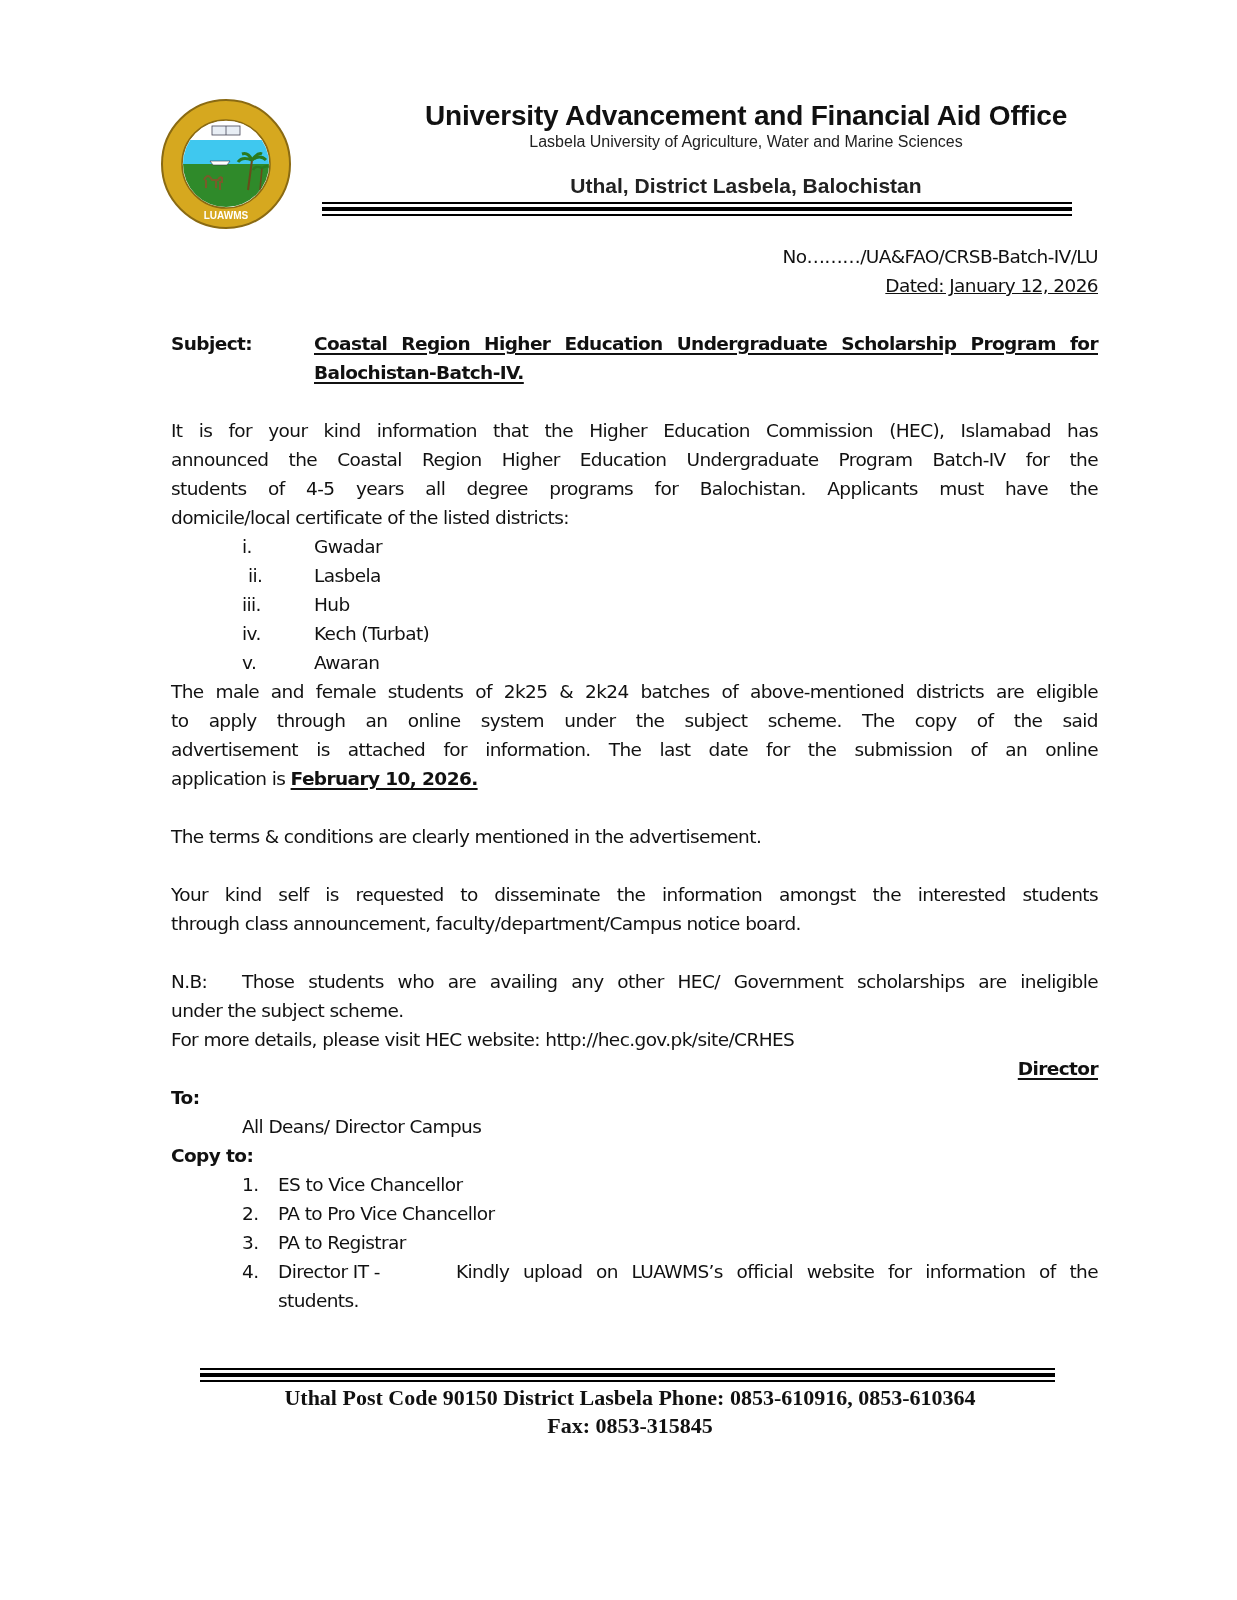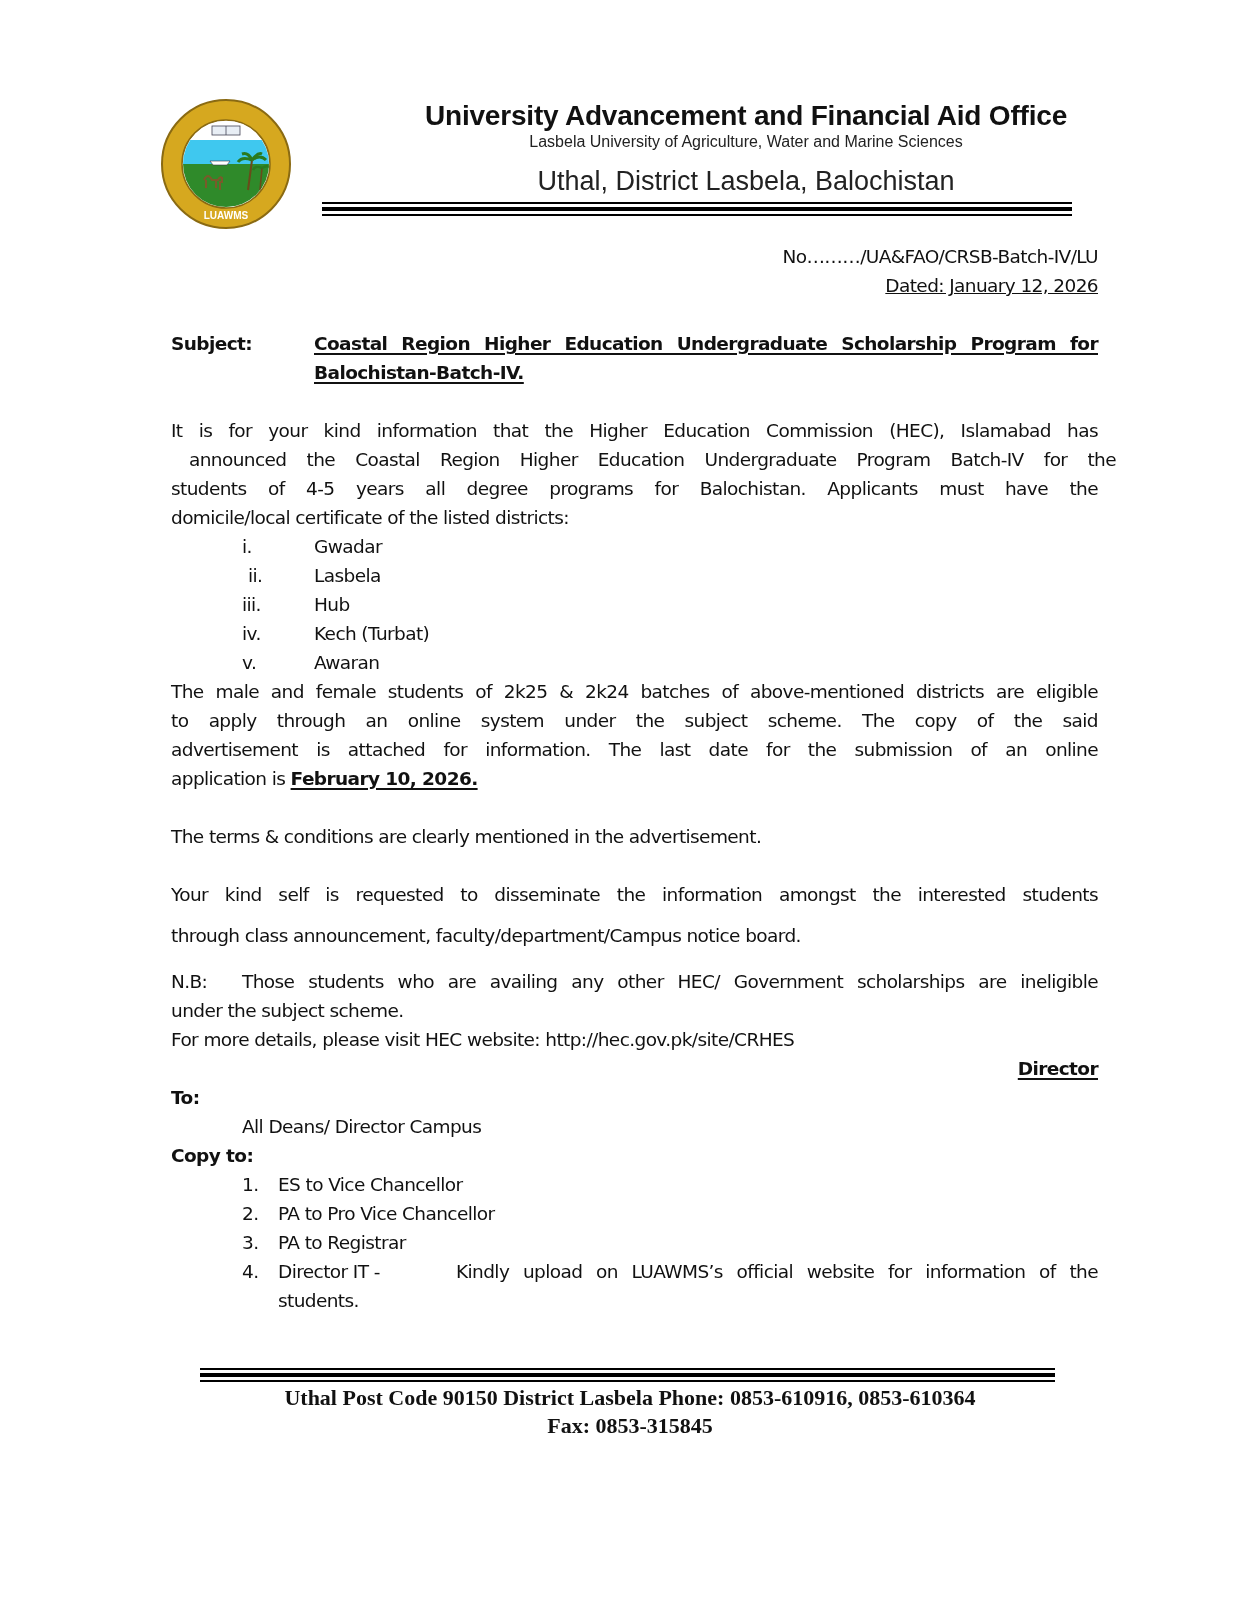--- a/index.html
+++ b/index.html
@@ -2,21 +2,21 @@
 <html><head>
 <meta charset="utf-8">
 <style>
   html, body { margin: 0; padding: 0; background: #ffffff; }
   body { width: 1237px; height: 1600px; position: relative; overflow: hidden; color: #111; }
 
   #logo { position: absolute; left: 160px; top: 98px; width: 132px; height: 132px; }
   .hdr { position: absolute; left: 390px; width: 712px; text-align: center; font-family: "Liberation Sans", sans-serif; }
   #hdr-title { top: 100px; font-size: 28px; font-weight: bold; color: #111; letter-spacing: -0.2px; }
   #hdr-univ { top: 133px; font-size: 16px; color: #222; }
-  #hdr-addr { top: 166px; font-size: 27px; color: #222; }
+  #hdr-addr { top: 174px; font-size: 21px; color: #222; font-weight: bold; }
 
   .rule { position: absolute; }
   .rule .l { position: absolute; left: 0; right: 0; background: #000; }
 
   .txt { position: absolute; font-family: "DejaVu Sans", sans-serif; font-size: 18.5px; color: #111; white-space: nowrap; letter-spacing: -0.6px; }
   .right { text-align: right; }
   .just { white-space: normal; text-align: justify; text-align-last: justify; }
   .b { font-weight: bold; }
   .u { text-decoration: underline; text-decoration-thickness: 1.5px; text-underline-offset: 3px; }
 
@@ -61,21 +61,21 @@
 </div>
 
 <div class="txt right" style="left:600px; width:498px; top:246px;">No………/UA&amp;FAO/CRSB-Batch-IV/LU</div>
 <div class="txt right" style="left:600px; width:498px; top:275px;text-decoration:underline;">Dated: January 12, 2026</div>
 
 <div class="txt b" style="left:171px; top:333px;">Subject:</div>
 <div class="txt b u just" style="left:314px; width:784px; top:333px;">Coastal Region Higher Education Undergraduate Scholarship Program for</div>
 <div class="txt b u" style="left:314px; top:362px;">Balochistan-Batch-IV.</div>
 
 <div class="txt just" style="left:171px; width:927px; top:420px;">It is for your kind information that the Higher Education Commission (HEC), Islamabad has</div>
-<div class="txt just" style="left:171px; width:927px; top:449px;margin-left:18px;">announced the Coastal Region Higher Education Undergraduate Program Batch-IV for the</div>
+<div class="txt just" style="left:171px; width:927px; top:449px;">announced the Coastal Region Higher Education Undergraduate Program Batch-IV for the</div>
 <div class="txt just" style="left:171px; width:927px; top:478px;">students of 4-5 years all degree programs for Balochistan. Applicants must have the</div>
 <div class="txt" style="left:171px; top:507px;">domicile/local certificate of the listed districts:</div>
 
 <div class="txt" style="left:242px; top:536px;">i.</div>
 <div class="txt" style="left:314px; top:536px;">Gwadar</div>
 <div class="txt" style="left:248px; top:565px;">ii.</div>
 <div class="txt" style="left:314px; top:565px;">Lasbela</div>
 <div class="txt" style="left:242px; top:594px;">iii.</div>
 <div class="txt" style="left:314px; top:594px;">Hub</div>
 <div class="txt" style="left:242px; top:623px;">iv.</div>
@@ -84,21 +84,21 @@
 <div class="txt" style="left:314px; top:652px;">Awaran</div>
 
 <div class="txt just" style="left:171px; width:927px; top:681px;">The male and female students of 2k25 &amp; 2k24 batches of above-mentioned districts are eligible</div>
 <div class="txt just" style="left:171px; width:927px; top:710px;">to apply through an online system under the subject scheme. The copy of the said</div>
 <div class="txt just" style="left:171px; width:927px; top:739px;">advertisement is attached for information. The last date for the submission of an online</div>
 <div class="txt" style="left:171px; top:768px;"><span style="white-space:pre;">application is </span><span class="b u">February 10, 2026.</span></div>
 
 <div class="txt" style="left:171px; top:826px;">The terms &amp; conditions are clearly mentioned in the advertisement.</div>
 
 <div class="txt just" style="left:171px; width:927px; top:884px;">Your kind self is requested to disseminate the information amongst the interested students</div>
-<div class="txt" style="left:171px; top:913px;margin-top:12px;">through class announcement, faculty/department/Campus notice board.</div>
+<div class="txt" style="left:171px; top:913px;">through class announcement, faculty/department/Campus notice board.</div>
 
 <div class="txt" style="left:171px; top:971px;">N.B:</div>
 <div class="txt just" style="left:242px; width:856px; top:971px;">Those students who are availing any other HEC/ Government scholarships are ineligible</div>
 <div class="txt" style="left:171px; top:1000px;">under the subject scheme.</div>
 <div class="txt" style="left:171px; top:1029px;">For more details, please visit HEC website: http://hec.gov.pk/site/CRHES</div>
 
 <div class="txt b u right" style="left:900px; width:198px; top:1058px;">Director</div>
 
 <div class="txt b" style="left:171px; top:1087px;">To:</div>
 <div class="txt" style="left:242px; top:1116px;text-align:center;">All Deans/ Director Campus</div>

